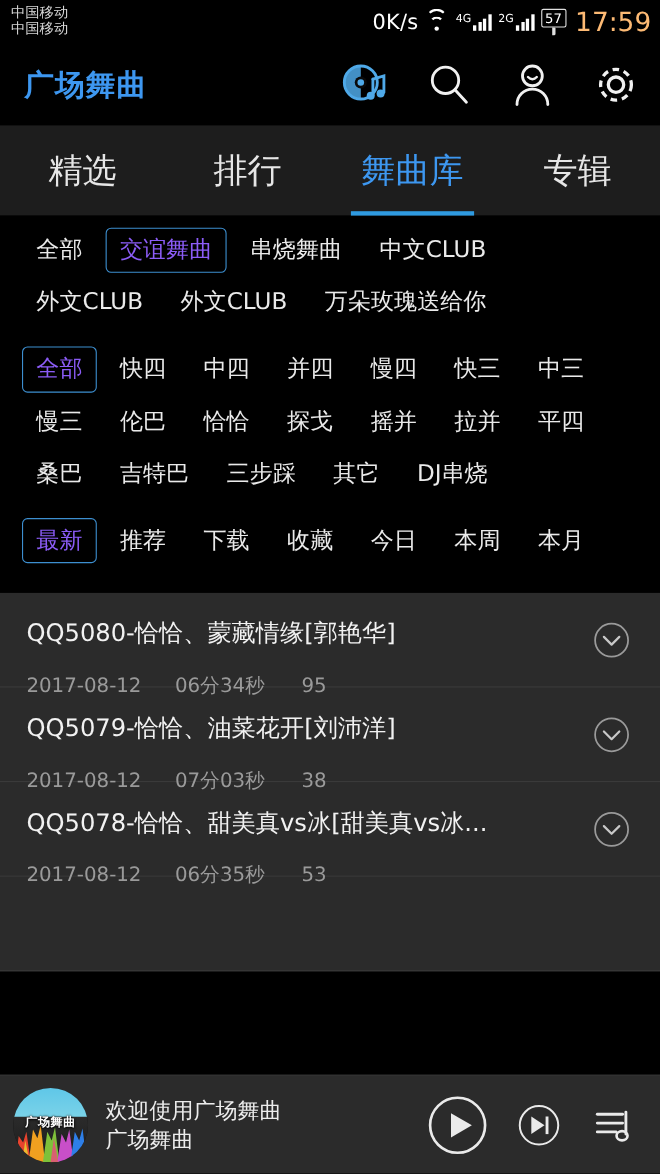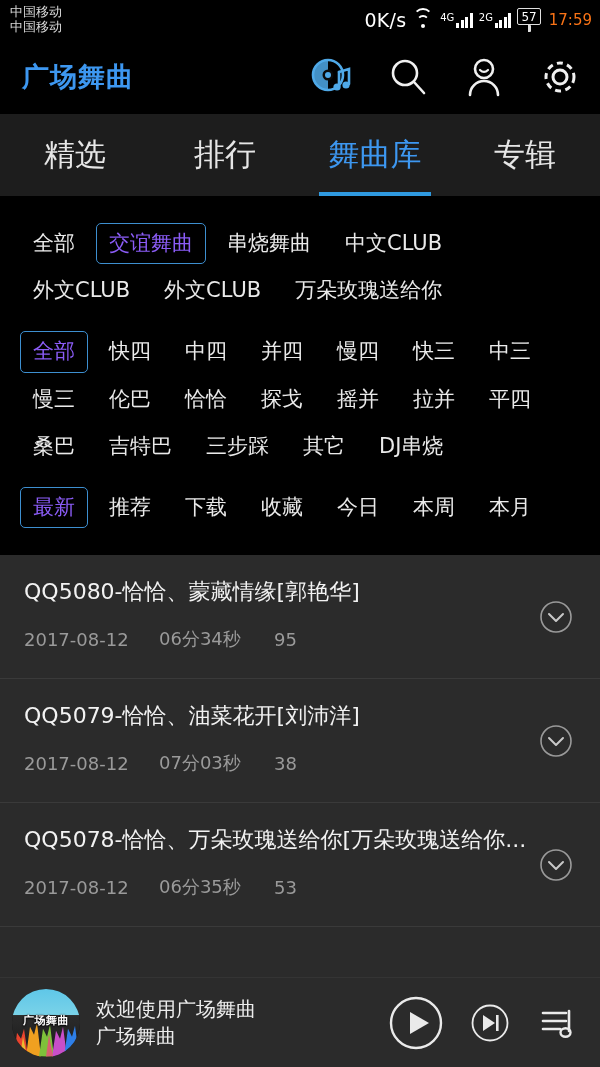--- a/index.html
+++ b/index.html
@@ -41,21 +41,21 @@
   .sig .bars b:nth-child(2){ height:8px; }
   .sig .bars b:nth-child(3){ height:11px; }
   .sig .bars b:nth-child(4){ height:15px; }
   .batt { display:flex; align-items:center;flex-direction:column; }
   .batt .body {
     border:1.6px solid #e0e0e0; border-radius:2px;
     padding:0 3px; height:17px; display:flex; align-items:center;
   }
   .batt .body span { font-size:12px; color:#fff; line-height:1; }
   .batt .tip { width:3px; height:7px; background:#e0e0e0; border-radius:0 1px 1px 0; }
-  .clock { font-size:15px; color:#f97316; margin-left:2px;text-align:right; }
+  .clock { font-size:24px; color:#fdba74; margin-left:2px;text-align:right; }
 
   
   .header {
     height:74px; display:flex; align-items:center;
     padding:0 18px 0 22px; background:#000;
   }
   .app-title { font-size:27px; font-weight:bold; color:#3d97f0; letter-spacing:1px; }
   .header-actions { margin-left:auto; display:flex; align-items:center; gap:32px; }
   .hicon { width:44px; height:44px; display:flex; align-items:center; justify-content:center; }
 
@@ -68,37 +68,37 @@
     align-items:center; justify-content:center; position:relative;
   }
   .tab span { font-size:31px; color:#e6e6e6; }
   .tab.active span { color:#3d97f0; }
   .tab.active::after {
     content:""; position:absolute; bottom:0; left:50%; transform:translateX(-50%);
     width:112px; height:4px; background:#2f9ae0;
   }
 
   
-  .filters { background:#000; padding:24px 0 4px 0; }
+  .filters { background:#000; padding:8px 0 4px 0; }
   .chiprow { display:flex; flex-wrap:wrap; padding:0 16px; }
   .chip {
     font-size:21px; color:#eaeaea;
     padding:7px 12px; margin:3px 4px; border:1.6px solid transparent;
     border-radius:5px; white-space:nowrap; line-height:1.2;
   }
   .chip.sel { color:#8b5cf6; border-color:#3d8fd0; }
   .group-gap { height:14px; }
 
   
   .sortrow { display:flex; flex-wrap:wrap; padding:0 16px; margin-top:14px; }
 
   
   .list { background:#2b2b2b; margin-top:20px; }
   .song {
-    position:relative; height:124px; padding:22px 70px 0 24px;
+    position:relative; height:86px; padding:22px 70px 0 24px;
     border-bottom:1px solid #3a3a3a;
   }
   .song .name {
     font-size:22px; color:#f2f2f2; white-space:nowrap;
     overflow:hidden; text-overflow:ellipsis; display:block;
   }
   .song .meta { margin-top:20px; display:flex; align-items:center; }
   .song .meta span { font-size:18px; color:#9a9a9a; }
   .song .meta .date { width:135px; }
   .song .meta .dur { width:115px; }
@@ -301,21 +301,21 @@
       </div>
       <div class="expand-btn">
         <svg width="36" height="36" viewBox="0 0 36 36">
           <circle cx="18" cy="18" r="15" fill="none" stroke="#9a9a9a" stroke-width="1.6"></circle>
           <path d="M11 15 L18 22 L25 15" fill="none" stroke="#c8c8c8" stroke-width="2" stroke-linecap="round" stroke-linejoin="round"></path>
         </svg>
       </div>
     </div>
 
     <div class="song">
-      <span class="name">QQ5078-恰恰、万朵玫瑰送给你[万朵玫瑰送给你...</span>
+      <span class="name">QQ5078-恰恰、甜美真vs冰[甜美真vs冰...</span>
       <div class="meta">
         <span class="date">2017-08-12</span>
         <span class="dur">06分35秒</span>
         <span class="count">53</span>
       </div>
       <div class="expand-btn">
         <svg width="36" height="36" viewBox="0 0 36 36">
           <circle cx="18" cy="18" r="15" fill="none" stroke="#9a9a9a" stroke-width="1.6"></circle>
           <path d="M11 15 L18 22 L25 15" fill="none" stroke="#c8c8c8" stroke-width="2" stroke-linecap="round" stroke-linejoin="round"></path>
         </svg>

